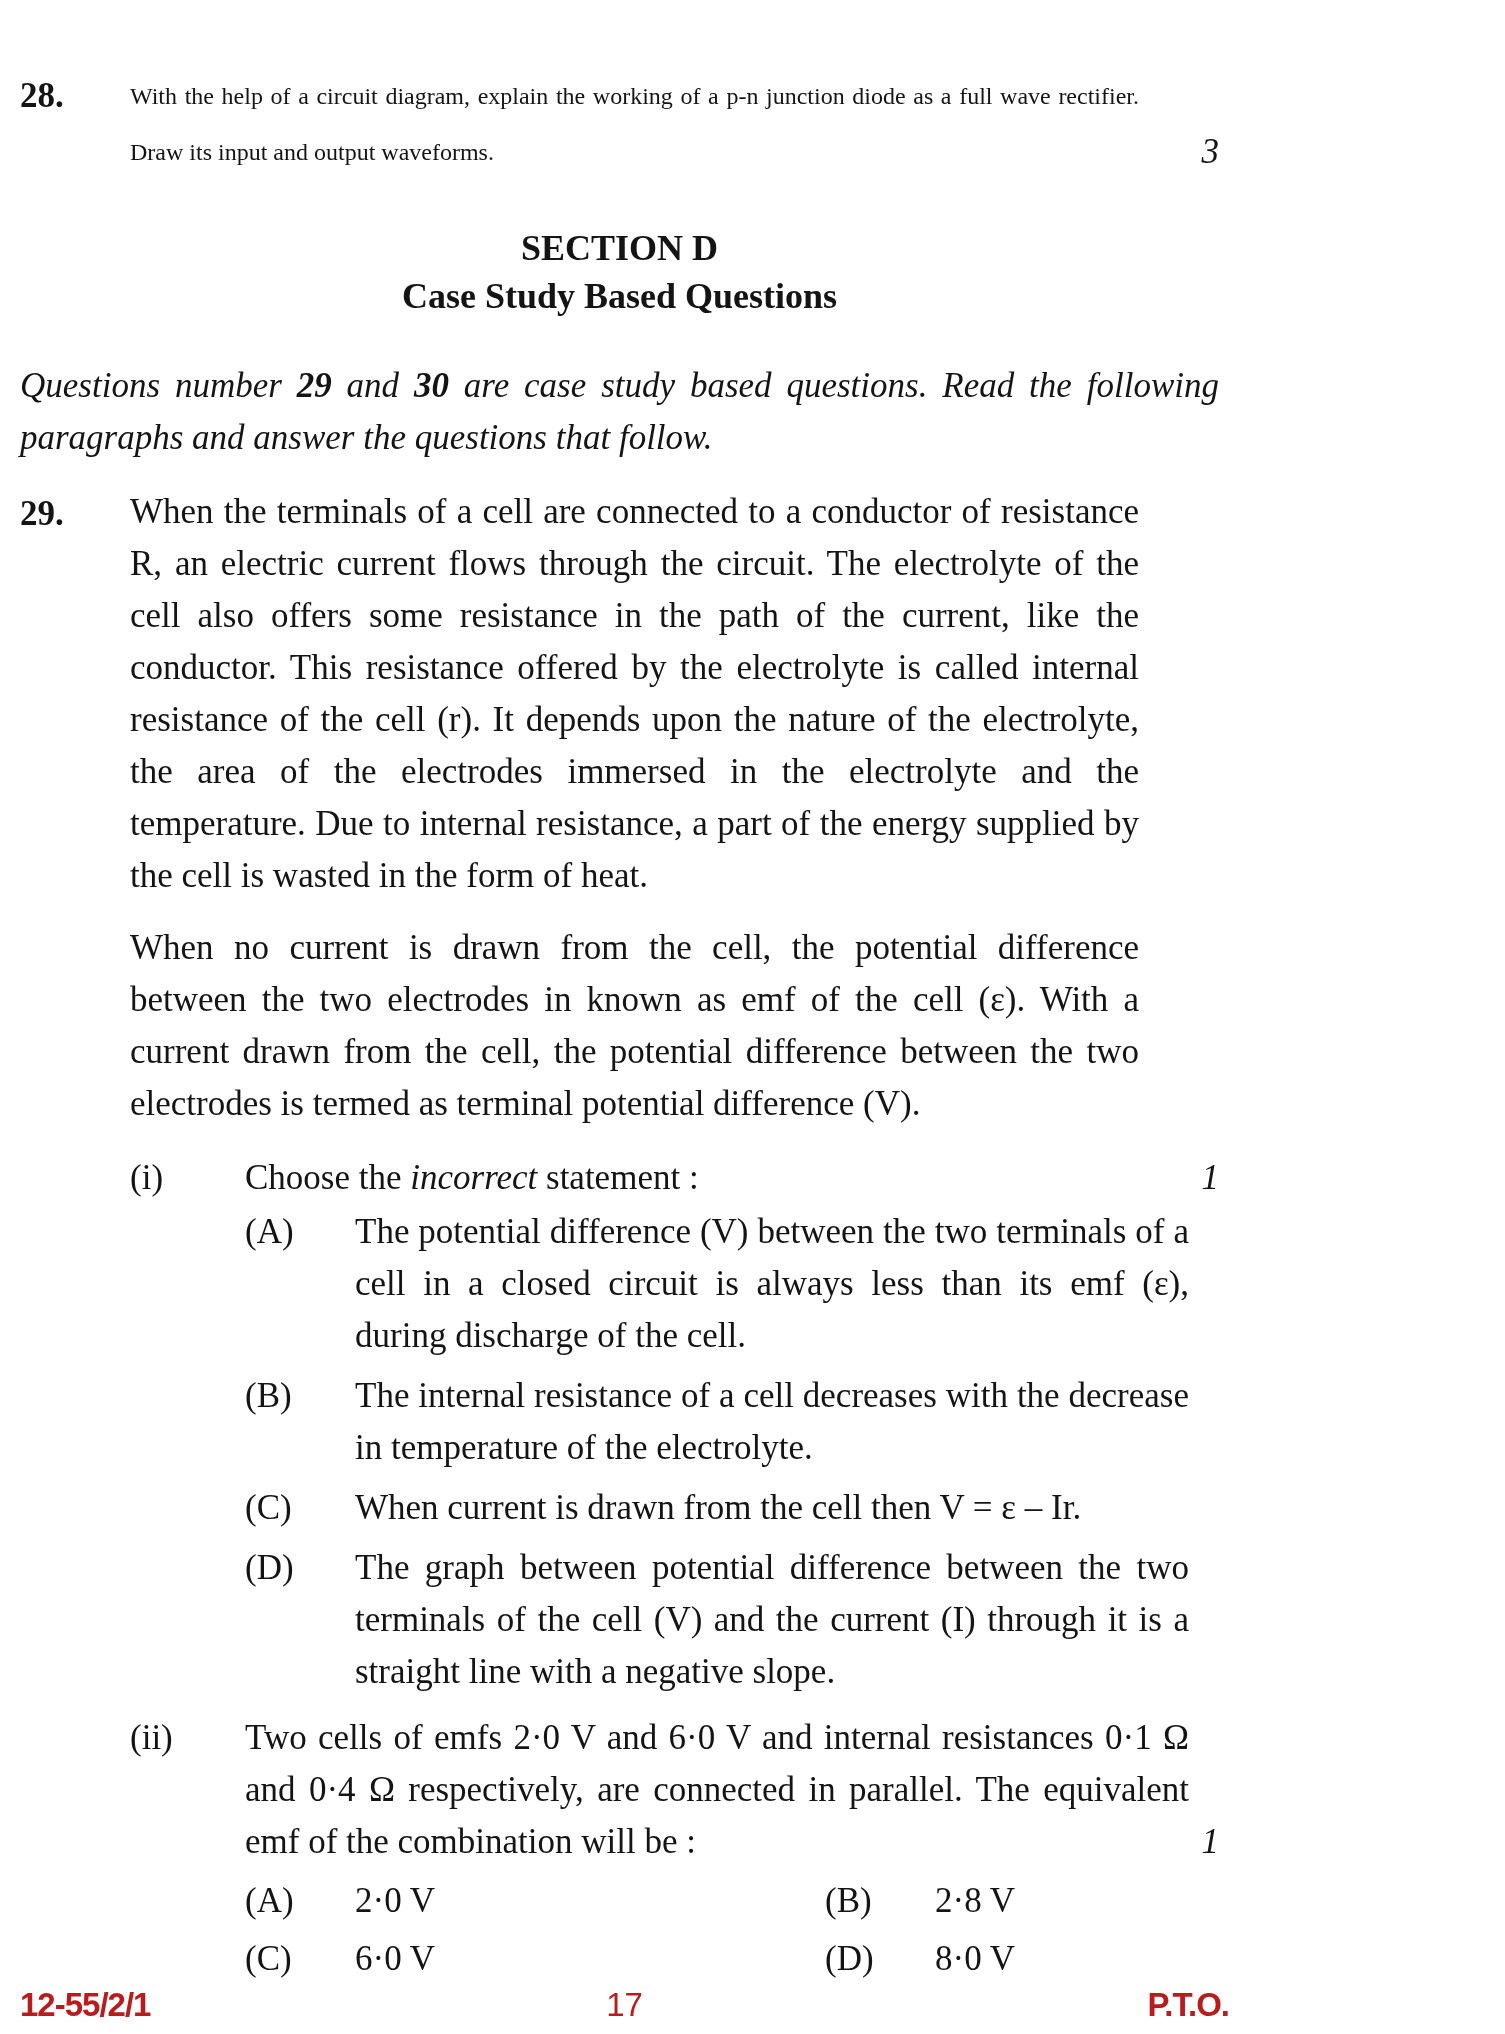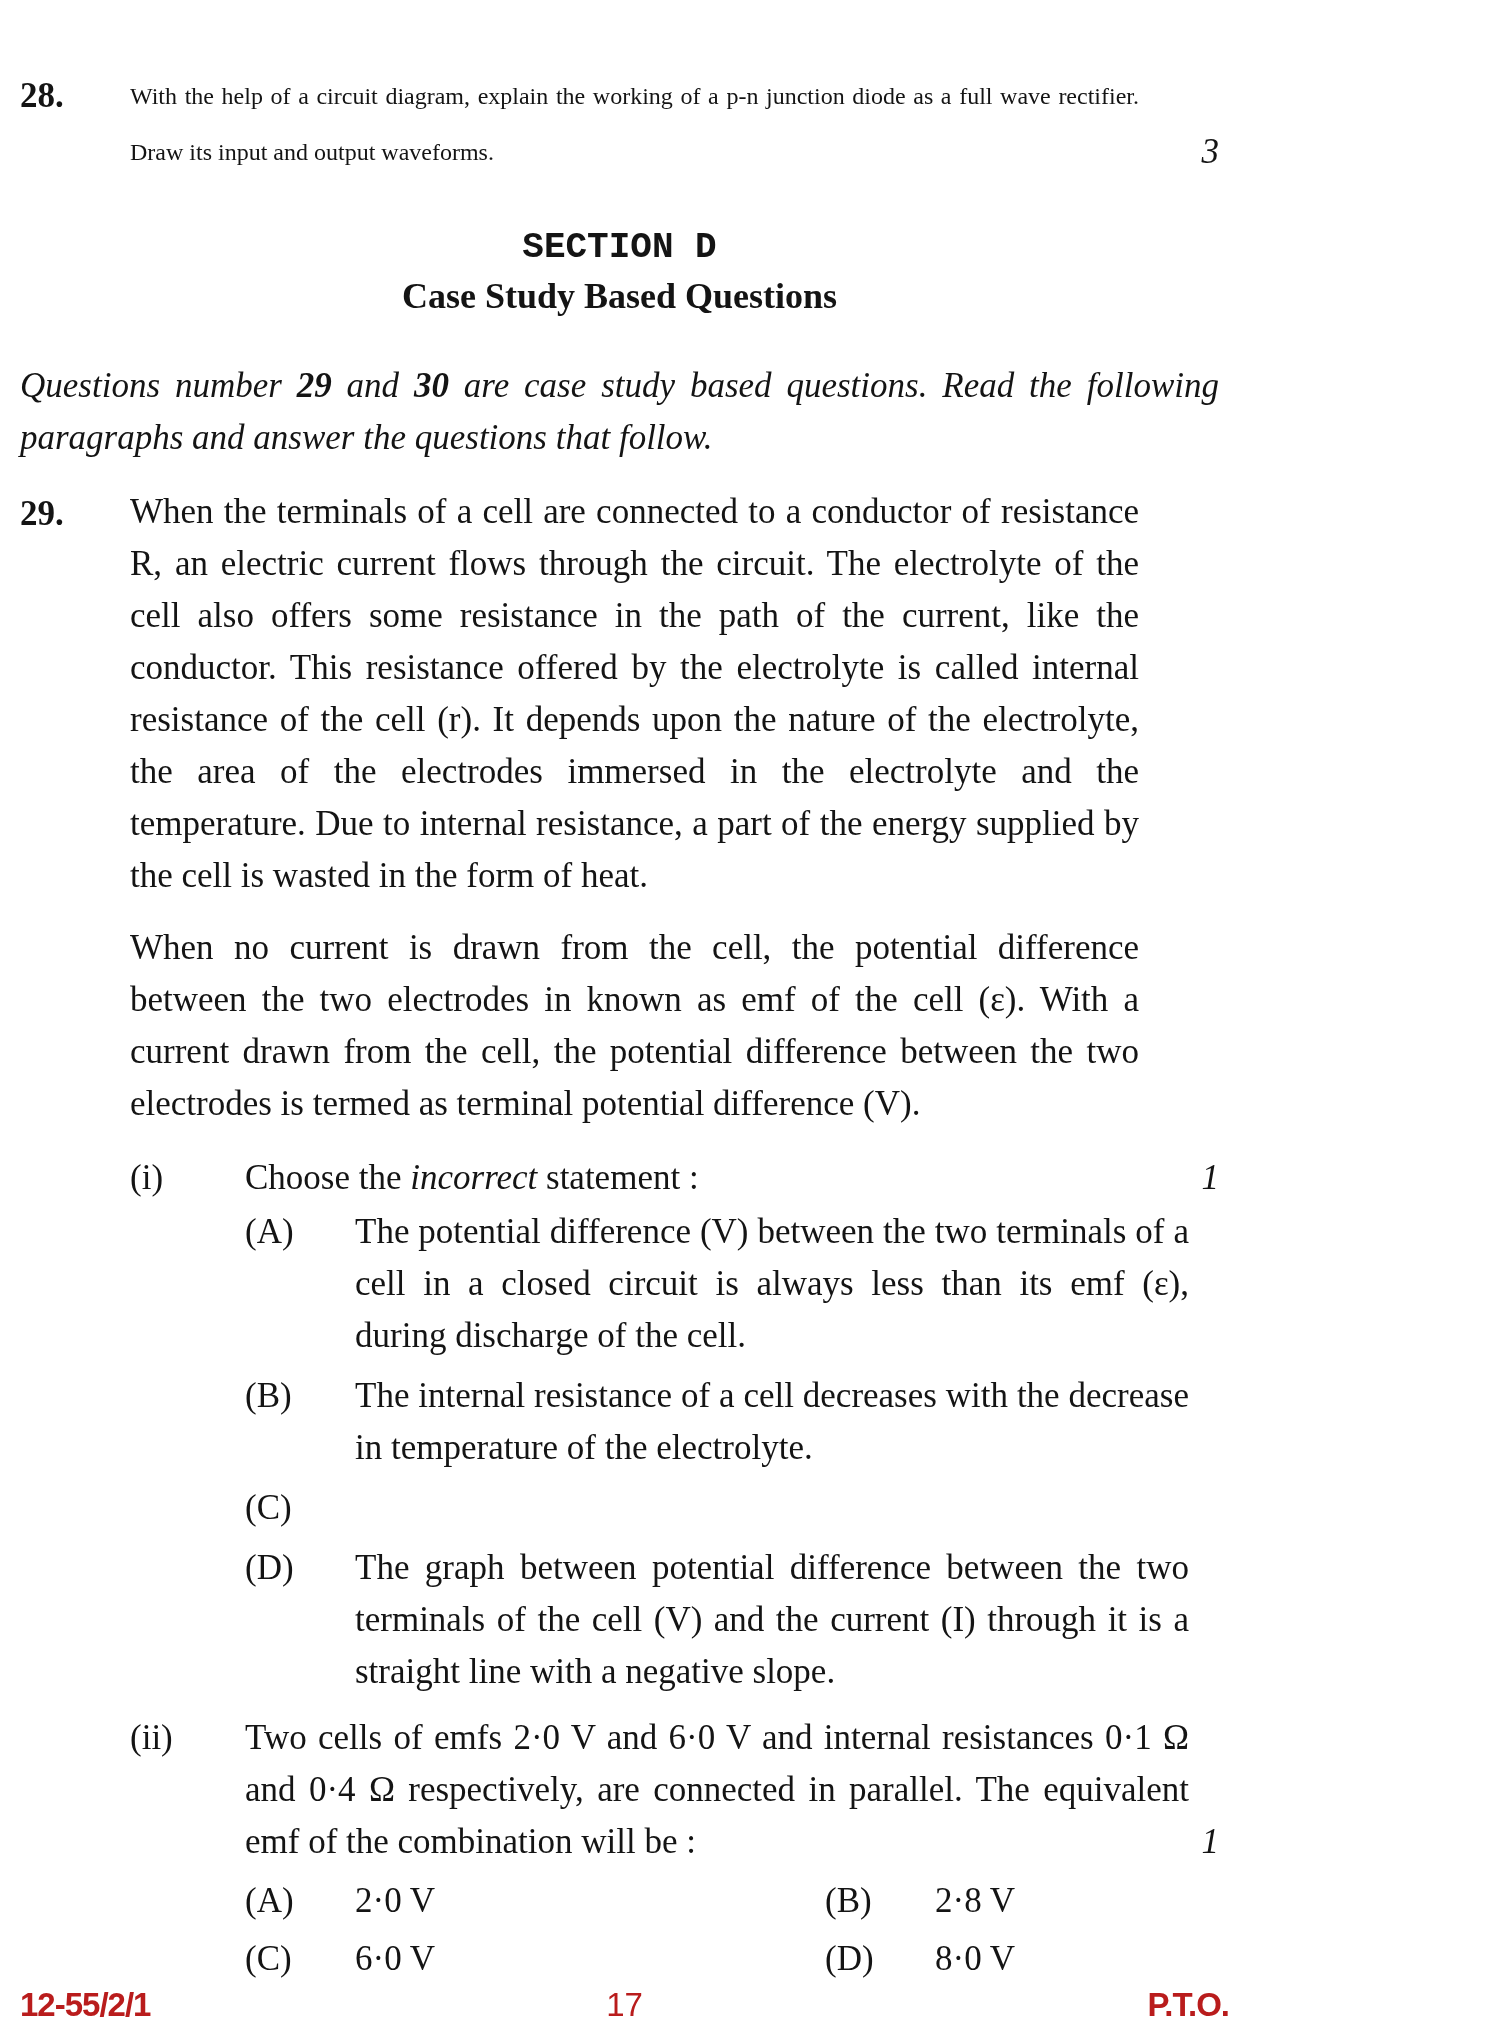--- a/index.html
+++ b/index.html
@@ -30,21 +30,21 @@
   .mr30 { margin-right:30px; }
   .q28-text { font-size:24px; line-height:56px; text-align:justify; }
   .marks {
     position:absolute; right:0; bottom:0;
     font-style:italic; font-size:35px; line-height:56px;
     font-weight:normal;
   }
   .marks.lh52 { line-height:52px; }
   .section-heading {
     margin-top:46px;
-    text-align:center; font-weight:bold; font-size:36px; line-height:44px;font-family:Liberation Mono, monospace;
+    text-align:center; font-weight:bold; font-size:36px; line-height:44px;
   }
   .section-subheading {
     margin-top:4px;
     text-align:center; font-weight:bold; font-size:36px; line-height:44px;
   }
   .directions {
     margin-top:42px;
     font-style:italic; font-size:35px; line-height:52px; text-align:justify;
   }
   .directions b { font-weight:bold; }
@@ -122,20 +122,21 @@
           <div class="option opt-a">
             <div class="optlabel">(A)</div>
             <p class="opttext mr30">The potential difference (V) between the two terminals of a cell in a closed circuit is always less than its emf (ε), during discharge of the cell.</p>
           </div>
           <div class="option opt-gap">
             <div class="optlabel">(B)</div>
             <p class="opttext mr30">The internal resistance of a cell decreases with the decrease in temperature of the electrolyte.</p>
           </div>
           <div class="option opt-gap">
             <div class="optlabel">(C)</div>
+            <p class="opttext mr30">When current is drawn from the cell then V = ε – Ir.</p>
           </div>
           <div class="option opt-gap">
             <div class="optlabel">(D)</div>
             <p class="opttext mr30">The graph between potential difference between the two terminals of the cell (V) and the current (I) through it is a straight line with a negative slope.</p>
           </div>
         </div>
       </div>
 
       <div class="subq subq-ii">
         <div class="sublabel">(ii)</div>

